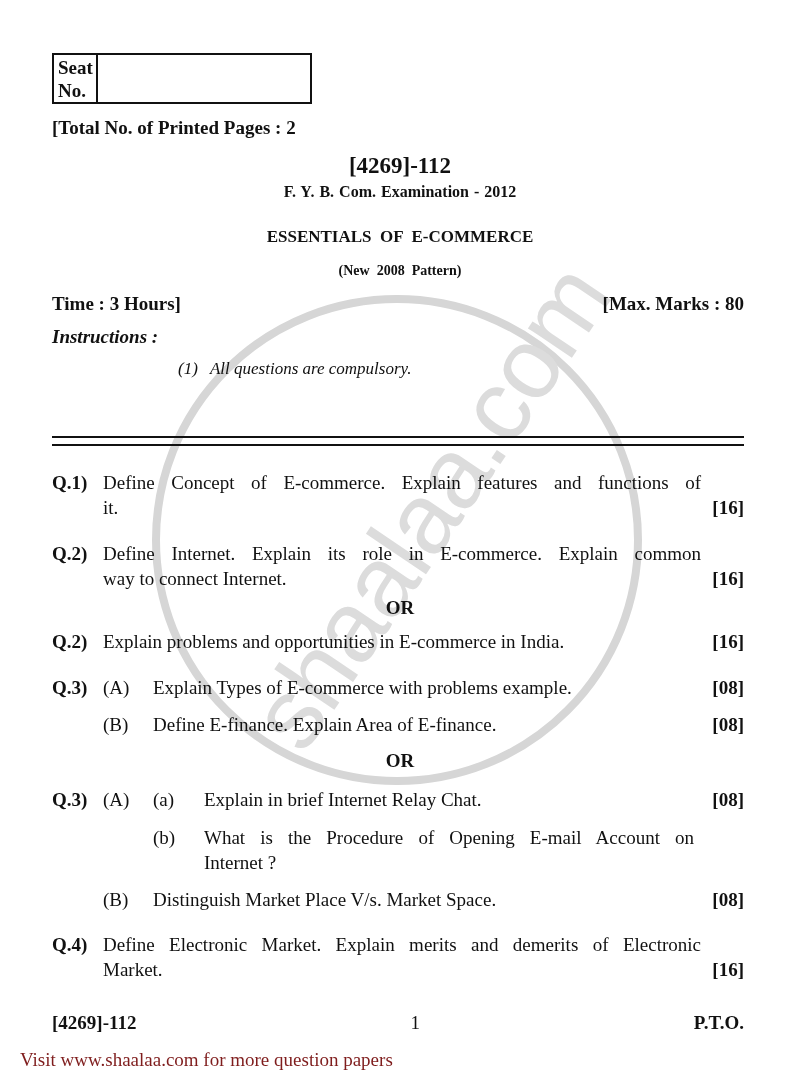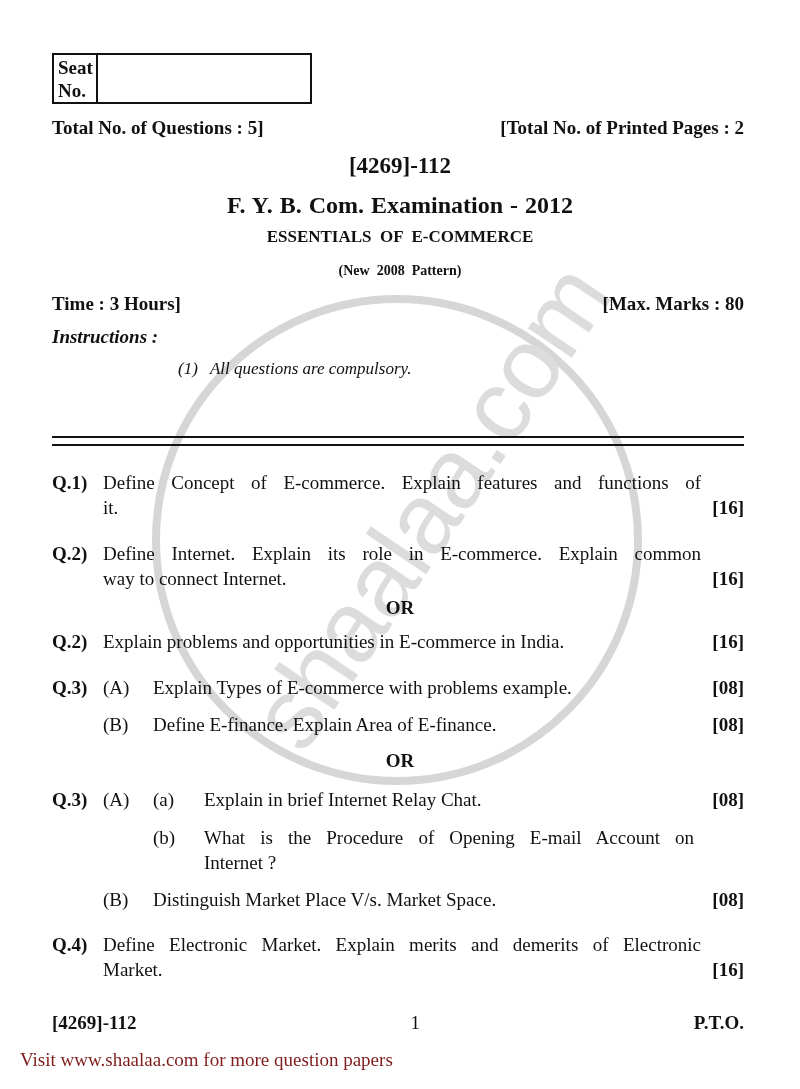--- a/index.html
+++ b/index.html
@@ -150,26 +150,25 @@
 
   <div class="seat-box">
     <div class="seat-label">
       <div>Seat</div>
       <div>No.</div>
     </div>
     <input class="seat-input" type="text" value="" style="">
   </div>
 
   <div class="hdr-row" style="top:117px;">
-    <span>Total No. of Questions : 5]</span>
     <span>[Total No. of Printed Pages : 2</span>
   </div>
 
   <div class="center bold" style="top:153px; font-size:23px;">[4269]-112</div>
-  <div class="center bold" style="top:192px; font-size:24px; word-spacing:1px;">F. Y. B. Com.  Examination  -  2012</div>
+  <div class="center bold" style="top:183px; font-size:16px; word-spacing:1px;">F. Y. B. Com.  Examination  -  2012</div>
   <div class="center bold" style="top:227px; font-size:17px; white-space:pre;">ESSENTIALS  OF  E-COMMERCE</div>
   <div class="center bold" style="top:263px; font-size:14px; white-space:pre;text-align:center;">(New  2008  Pattern)</div>
 
   <div class="hdr-row" style="top:293px;">
     <span>Time : 3 Hours]</span>
     <span>[Max. Marks : 80</span>
   </div>
 
   <div class="instr-head">Instructions :</div>
   <div class="instr-item" style="top:359px;">

